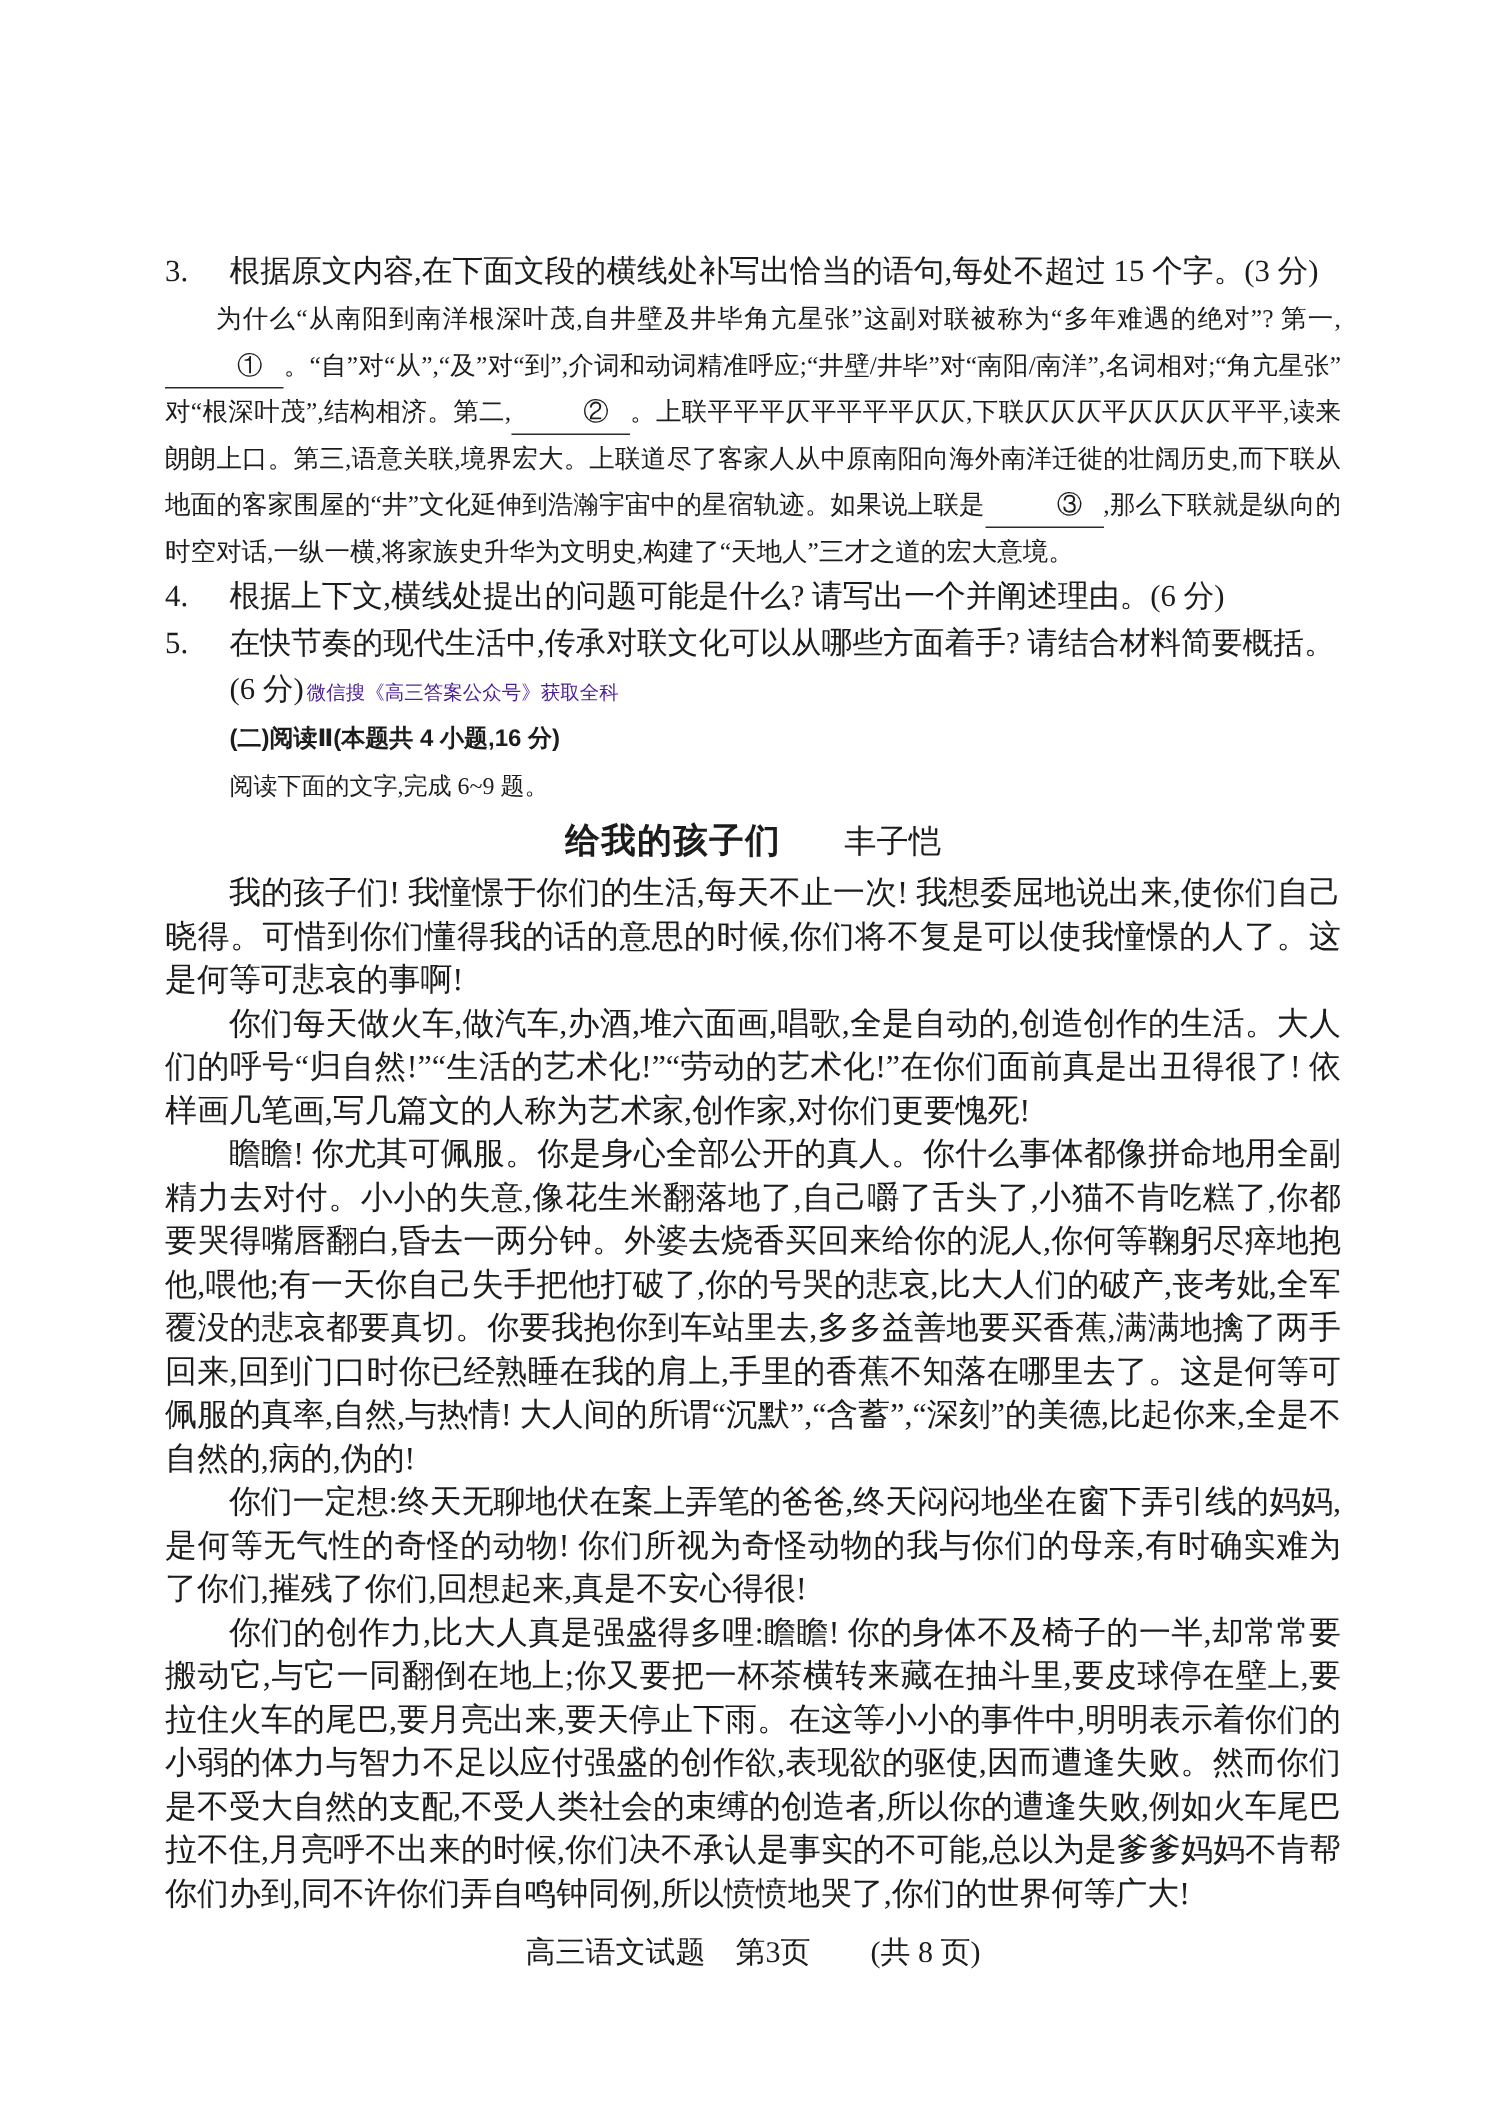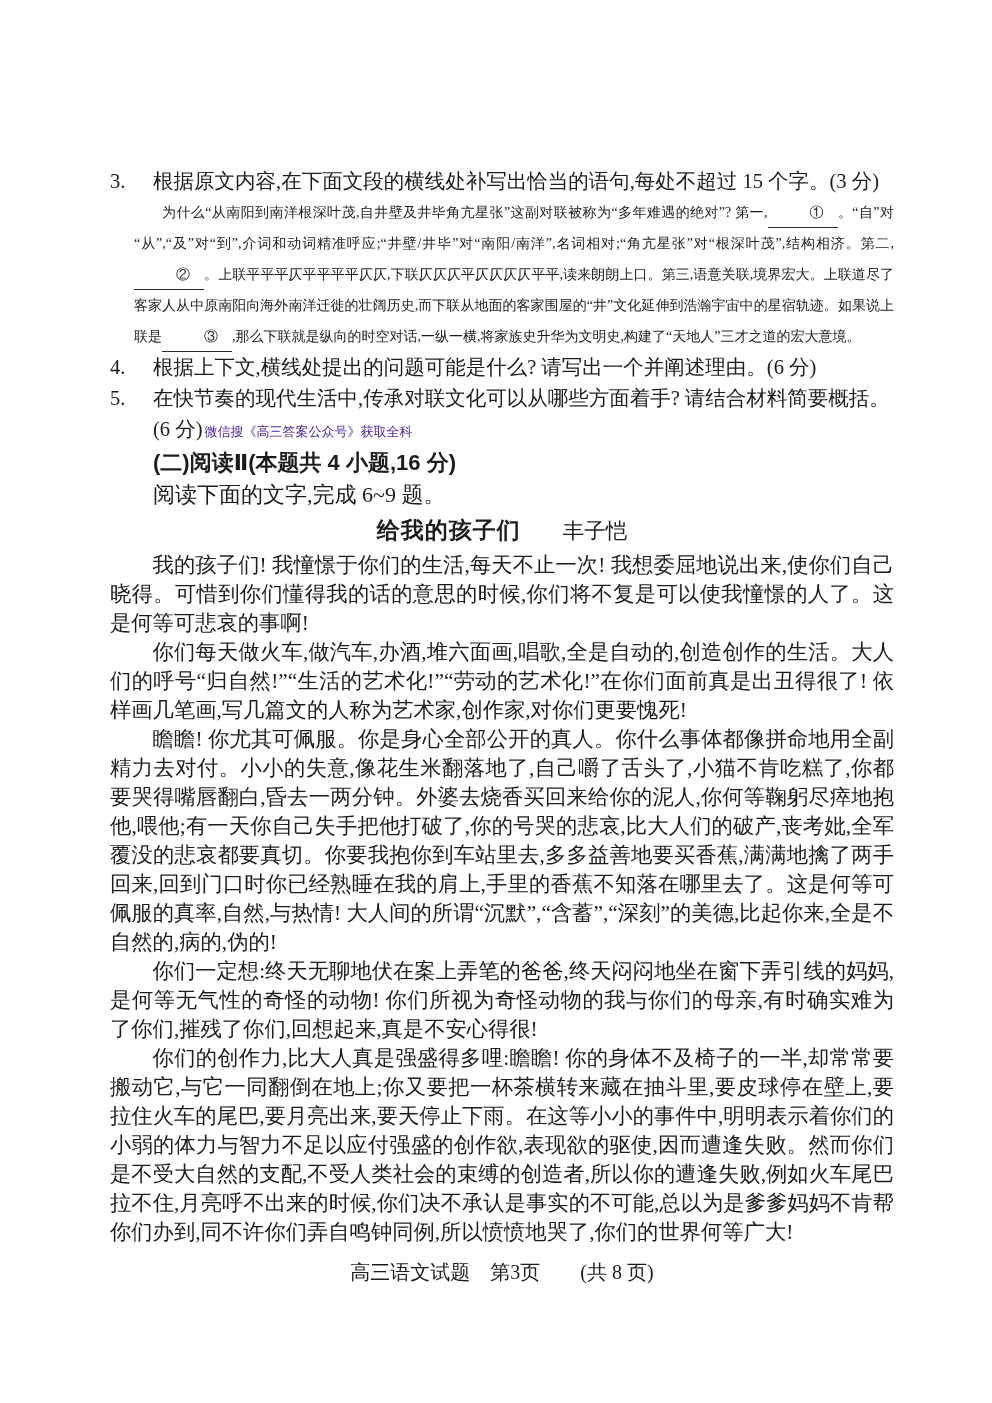--- a/index.html
+++ b/index.html
@@ -26,46 +26,45 @@
   .q-line {
     font-size: 20.5px;
     line-height: 31px;
     text-align: justify;
   }
   .q-num {
     display: inline-block;
     width: 43px;
   }
   .q-body {
-    font-size: 14px;
+    font-size: 17px;
     line-height: 31px;
     text-align: justify;
     text-indent: 2em;
-    margin-left: 24px;
   }
   .blank {
     display: inline-block;
     border-bottom: 1.6px solid #2b2b2b;
     padding: 0 14px 1px 14px;
     line-height: 26px;
   }
   .score-line {
     font-size: 20.5px;
     line-height: 31px;
     padding-left: 43px;
   }
   .small-note {
     font-size: 13px;
     color: #4c1d95;
     margin-left: 2px;
   }
 
   
   .sec-line {
-    font-size: 22px;
+    font-size: 16px;
     line-height: 32px;
     padding-left: 43px;
     text-align: left;
   }
   .hei {
     font-family: "Liberation Sans", "DejaVu Sans", sans-serif;
     font-weight: bold;
   }
 
   

